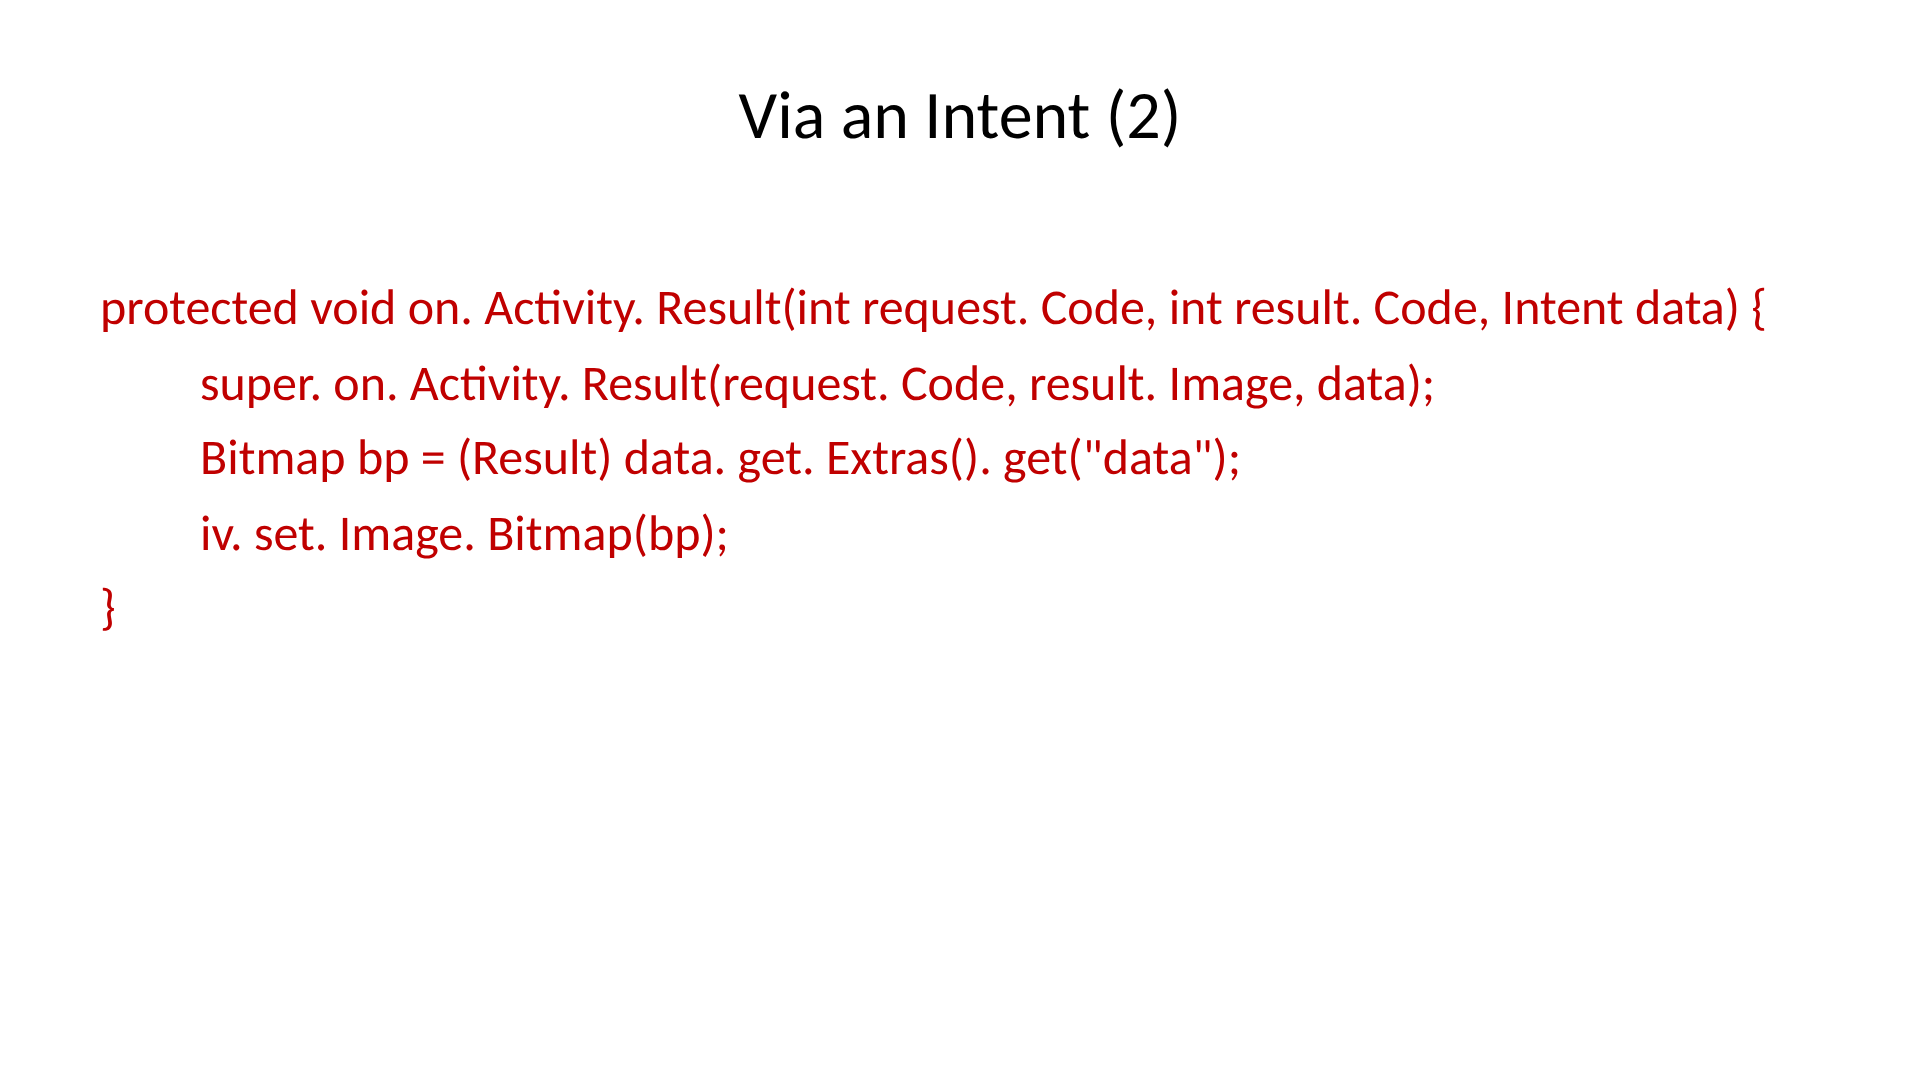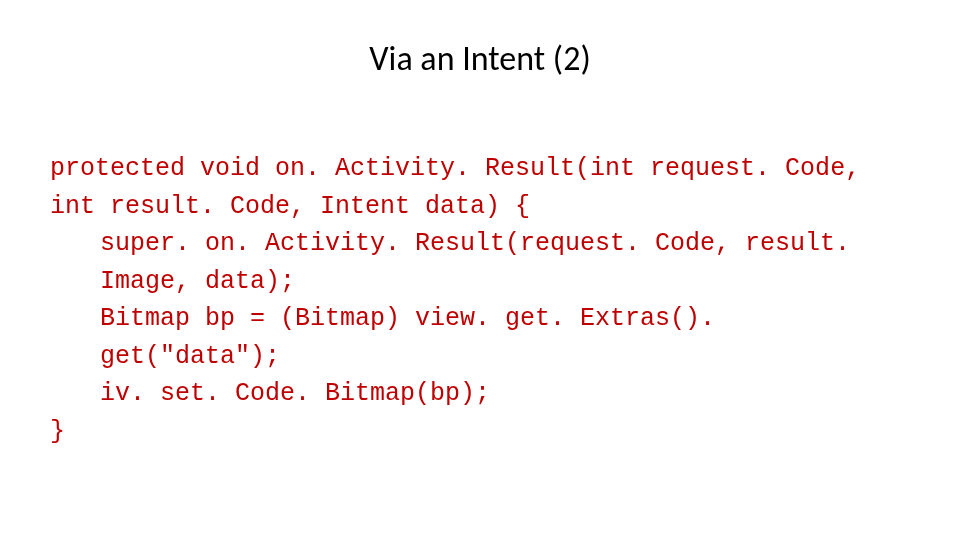--- a/index.html
+++ b/index.html
@@ -12,45 +12,44 @@
       height: 540px;
       background: #ffffff;
       font-family: Calibri, "Segoe UI", Arial, sans-serif;
       color: #000000;
       padding: 30px 50px;
     }
     .title {
       text-align: center;
       font-size: 34px;
       font-weight: 400;
-      margin-bottom: 71px;
+      margin-bottom: 56px;
       margin-top: 8px;
     }
     .code-block {
       font-size: 25px;
       line-height: 1.5;
     }
     .red {
       color: #c00000;
-      font-family: Liberation Mono, monospace;
     }
     .black {
       color: #000000;
     }
     .line {
       white-space: normal;
     }
     .indent {
       padding-left: 50px;
     }
   </style>
 </head>
 <body>
 
 <h1 class="title">Via an Intent (2)</h1>
 
 <div class="code-block">
   <div class="line red">protected void on. Activity. Result(int request. Code, int result. Code, Intent data) {</div>
   <div class="line red indent">super. on. Activity. Result(request. Code, result. Image, data);</div>
-  <div class="line red indent">Bitmap bp = (Bitmap) view. get. Extras(). get("data");</div>
-  <div class="line red indent">iv. set. Code. Bitmap(bp);</div>
+  <div class="line red indent">Bitmap bp = (Result) data. get. Extras(). get("data");</div>
+  <div class="line red indent">iv. set. Image. Bitmap(bp);</div>
   <div class="line red">}</div>
 </div>
 
 </body></html>

